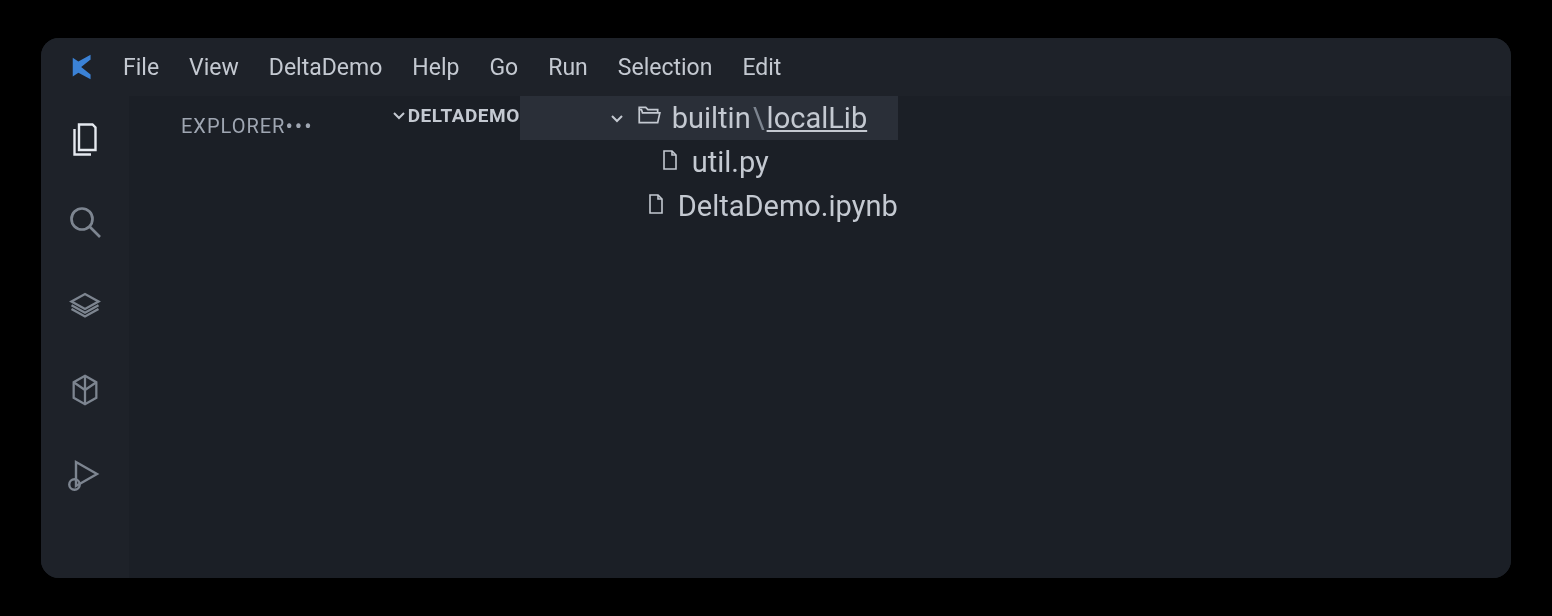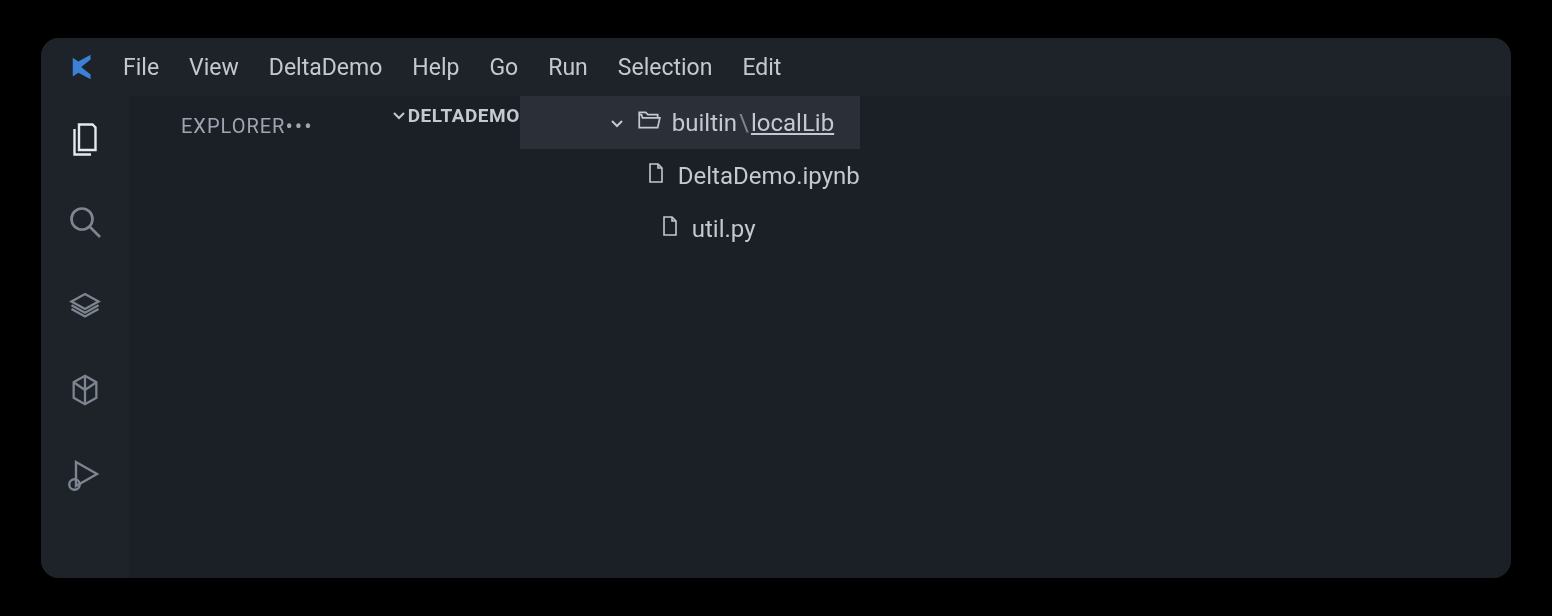--- a/index.html
+++ b/index.html
@@ -111,27 +111,27 @@
       color: #c4c9d1;
       font-size: 19px;
       font-weight: 700;
       letter-spacing: 0.5px;
     }
     .tree {
       display: flex;
       flex-direction: column;
     }
     .tree-row {
-      height: 53px;
+      height: 44px;
       display: flex;
       align-items: center;
       gap: 10px;
       cursor: pointer;
       color: #c4c9d1;
-      font-size: 24px;
+      font-size: 29px;
     }
     .tree-row.selected {
       background: #2a2f38;
     }
     .tree-row .indent {
       display: inline-block;
     }
     .chevron {
       width: 18px;
       height: 18px;
@@ -245,36 +245,36 @@
               <path d="M3 7 L3 19 L20 19 L22 10 L6 10 L5 7 Z"></path>
               <path d="M3 7 L3 5 L9 5 L11 7 L20 7 L20 10"></path>
             </svg>
           </span>
           <span>
             <span class="folder-label-plain">builtin</span><span class="folder-label-sep">\</span><span class="folder-label-underline">localLib</span>
           </span>
         </div>
 
         <div class="tree-row">
+          <span class="indent" style="width:128px"></span>
+          <span class="file-icon">
+            <svg width="24" height="24" viewBox="0 0 24 24" fill="none" stroke-width="1.6">
+              <path d="M6 3 H14 L18 7 V21 H6 Z"></path>
+              <path d="M14 3 V7 H18"></path>
+            </svg>
+          </span>
+          <span class="file-label">util.py</span>
+        </div>
+
+        <div class="tree-row">
           <span class="indent" style="width:114px"></span>
           <span class="file-icon">
             <svg width="24" height="24" viewBox="0 0 24 24" fill="none" stroke-width="1.6">
               <path d="M6 3 H14 L18 7 V21 H6 Z"></path>
               <path d="M14 3 V7 H18"></path>
             </svg>
           </span>
           <span class="file-label">DeltaDemo.ipynb</span>
         </div>
-
-        <div class="tree-row">
-          <span class="indent" style="width:128px"></span>
-          <span class="file-icon">
-            <svg width="24" height="24" viewBox="0 0 24 24" fill="none" stroke-width="1.6">
-              <path d="M6 3 H14 L18 7 V21 H6 Z"></path>
-              <path d="M14 3 V7 H18"></path>
-            </svg>
-          </span>
-          <span class="file-label">util.py</span>
-        </div>
       </div>
     </div>
   </div>
 </div>
 
 </body></html>

